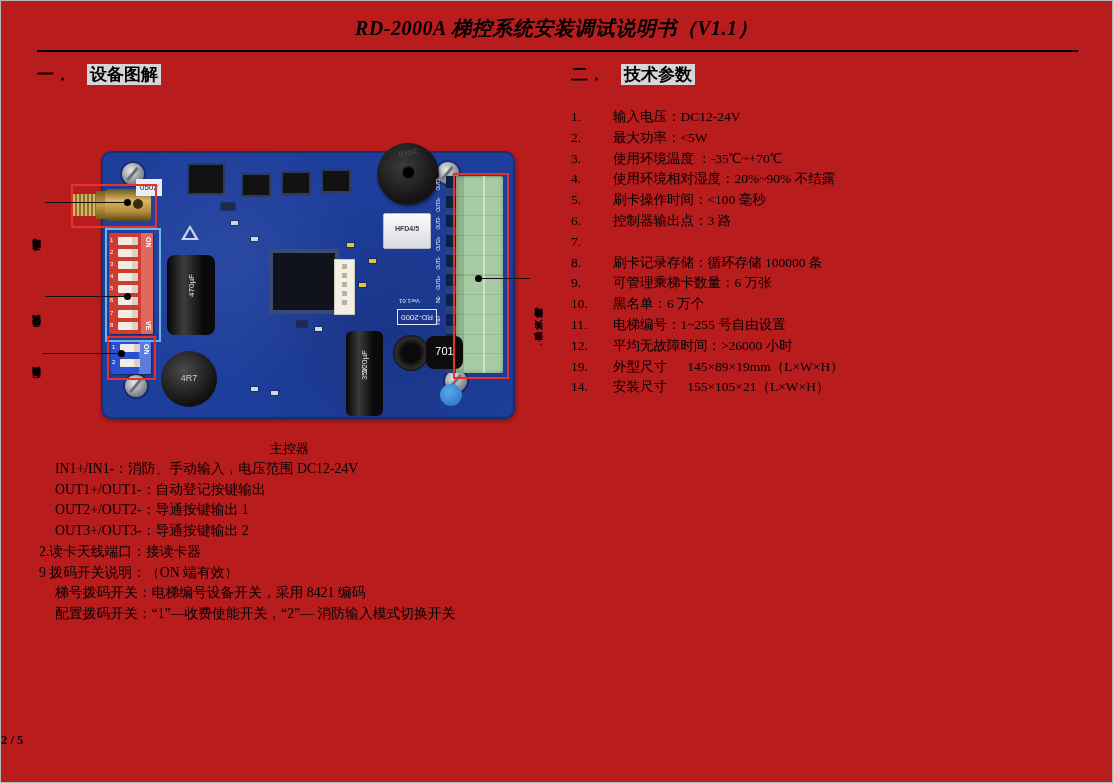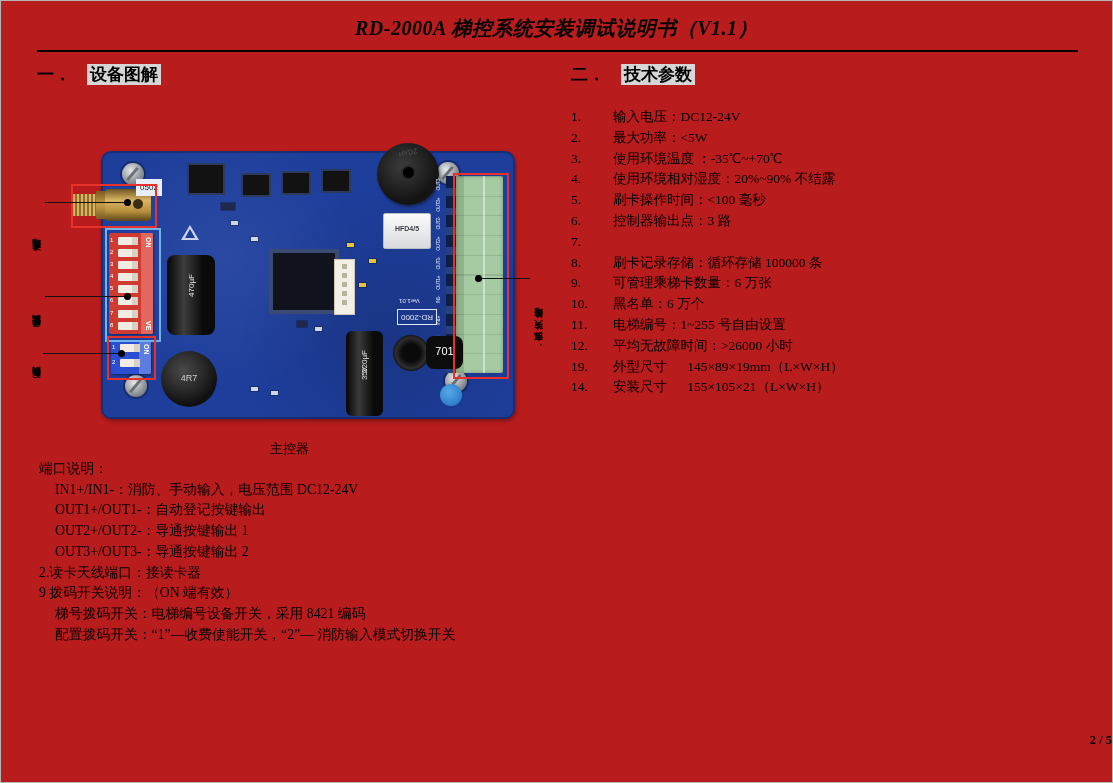--- a/index.html
+++ b/index.html
@@ -23,21 +23,21 @@
   .tp-row { display:flex; line-height:20.8px; }
   .tp-num { width:42px; flex:none; }
   .tp-text { white-space:pre-wrap; }
 
   
   .port-block { position:absolute; left:38px; top:458px; width:510px; font-size:13.8px; }
   .port-line { line-height:20.7px; white-space:pre-wrap; }
   .port-line.indented { padding-left:16px; }
 
   .fig-caption { position:absolute; left:36px; top:439px; width:505px; text-align:center; font-size:13px; }
-  .page-footer { position:absolute; left:0; bottom:34px; width:100%; text-align:right; font-size:12.5px; font-weight:bold; }
+  .page-footer { position:absolute; left:0; bottom:34px; width:100%; text-align:left; font-size:12.5px; font-weight:bold; }
 
   
   .figure { position:absolute; left:25px; top:140px; width:548px; height:302px; }
   .board {
     position:absolute; left:75px; top:10px; width:414px; height:268px;
     background:
       radial-gradient(circle at 30% 40%, rgba(255,255,255,.06), transparent 40%),
       radial-gradient(circle at 70% 70%, rgba(0,0,0,.15), transparent 45%),
       var(--board_blue,#1e3e9c);
     border-radius:10px; box-shadow: inset 0 0 0 2px rgba(0,0,0,.25), 1px 2px 4px rgba(0,0,0,.35);
@@ -418,21 +418,20 @@
 
     <div class="vlabel" style="left:506px; top:80px; height:128px;">电源、输入、输出端口</div>
     <div class="callout-line" style="left:455px; top:137px; width:49px;"></div>
     <div class="callout-dot" style="left:449px; top:134px;"></div>
   </div>
 
   <div class="fig-caption">主控器</div>
 
   <div class="port-block">
 
-      <div class="port-line">端口说明：</div>
 
 
 
       <div class="port-line indented">IN1+/IN1-：消防、手动输入，电压范围 DC12-24V</div>
 
       <div class="port-line indented">OUT1+/OUT1-：自动登记按键输出</div>
 
       <div class="port-line indented">OUT2+/OUT2-：导通按键输出 1</div>
 
       <div class="port-line indented">OUT3+/OUT3-：导通按键输出 2</div>

